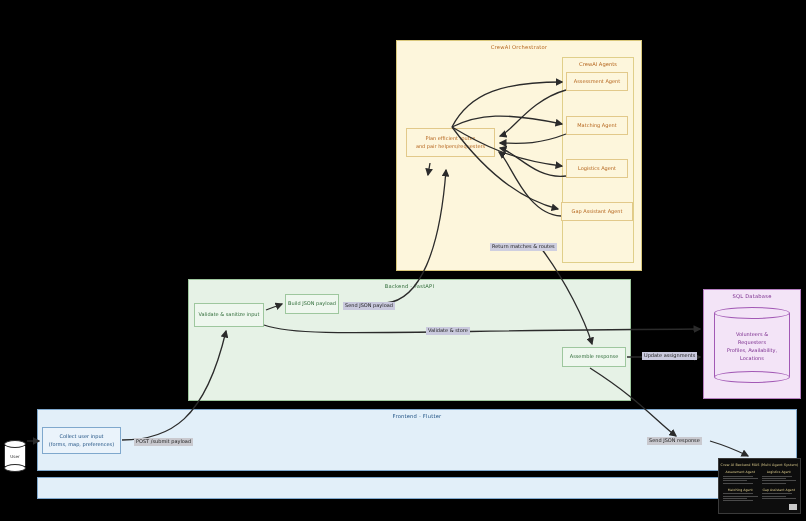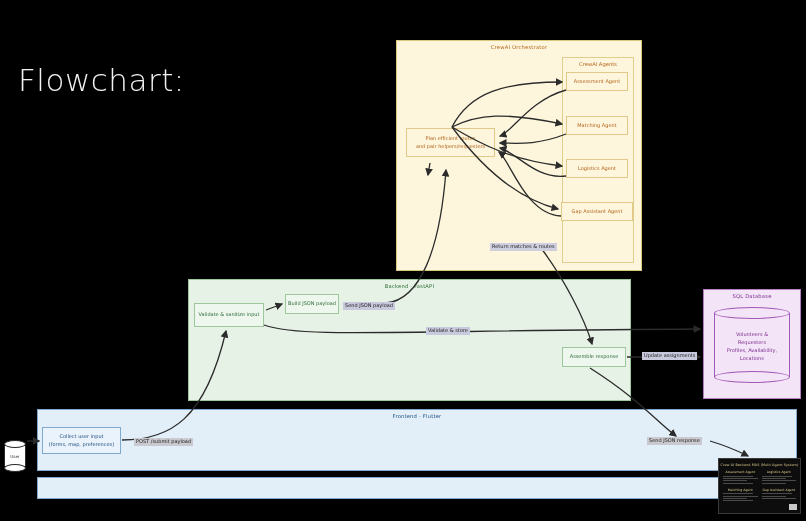--- a/index.html
+++ b/index.html
@@ -115,21 +115,20 @@
     background:#c8c8c8;
   }
 
   svg.edges{position:absolute;left:0;top:0;width:806px;height:521px;pointer-events:none;}
 </style>
 </head>
 <body>
 
 <div id="stage">
 
-  <div class="title">Flowchart:</div>
 
   <div class="zone zone-crew">
     <div class="zone-label">CrewAI Orchestrator</div>
 
     <div class="zone-agents">
       <div class="agents-label">CrewAI Agents</div>
     </div>
   </div>
 
   <div class="node node-orange" style="left:406px;top:128px;width:89px;height:29px;">

